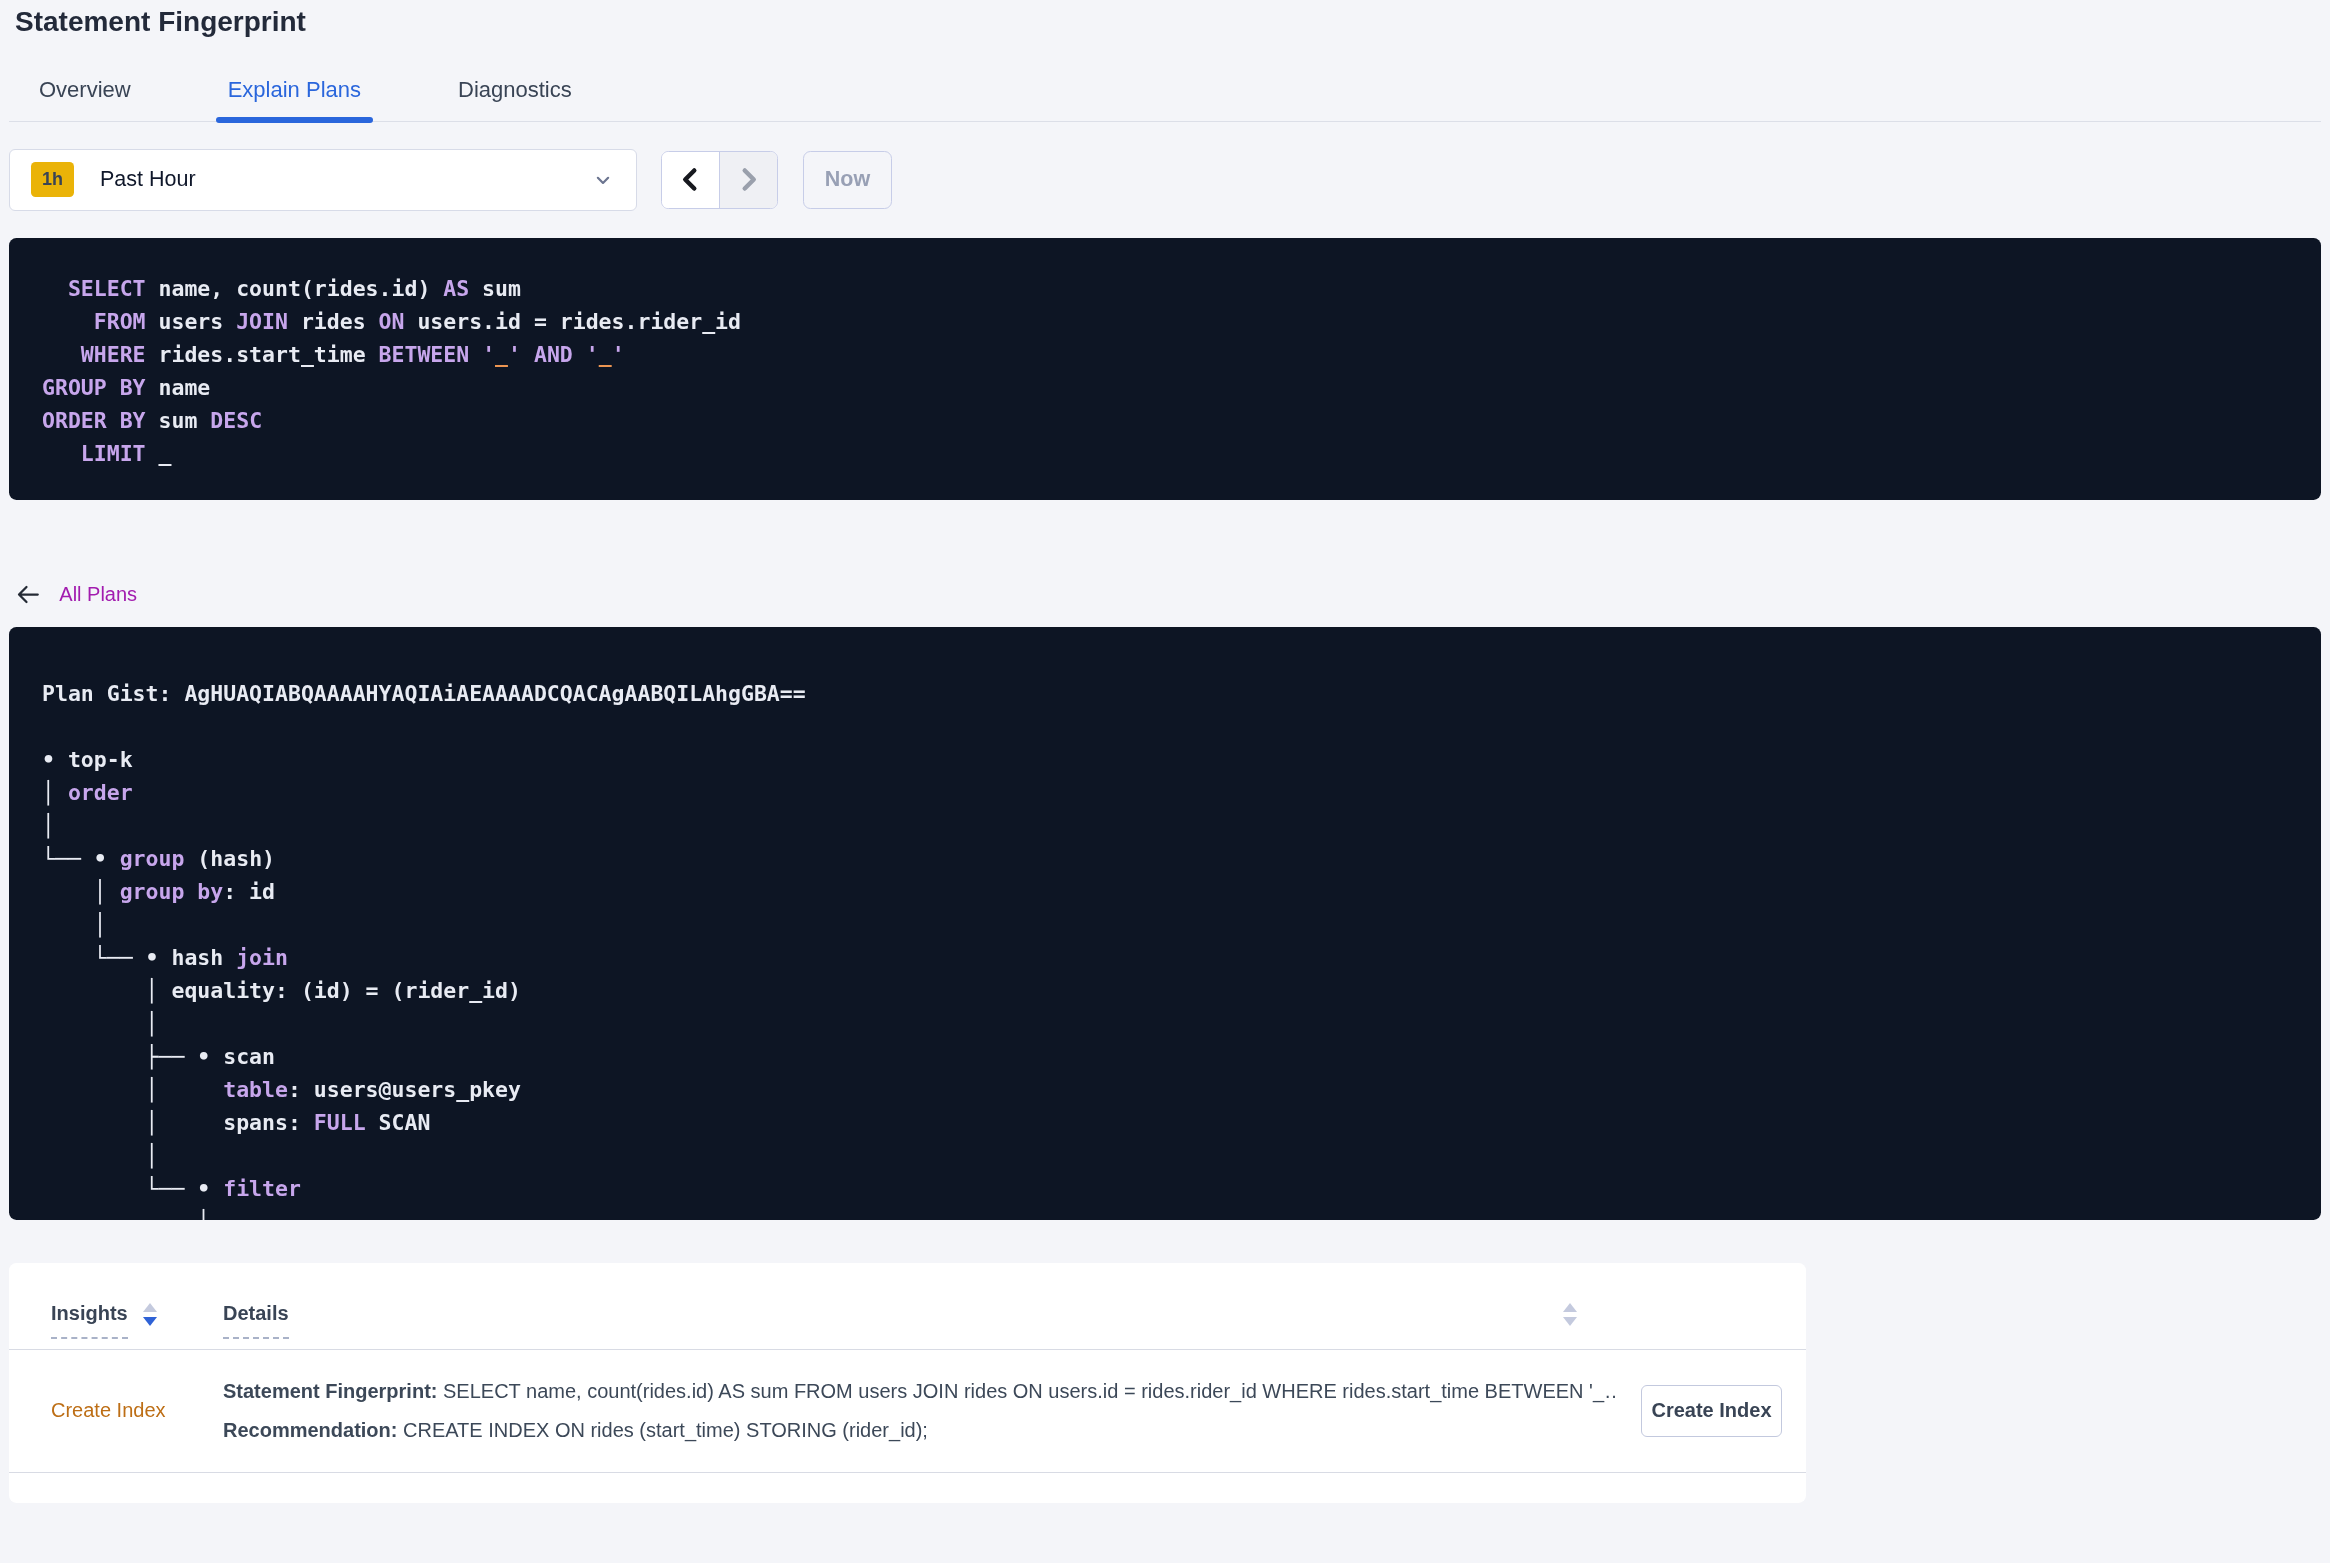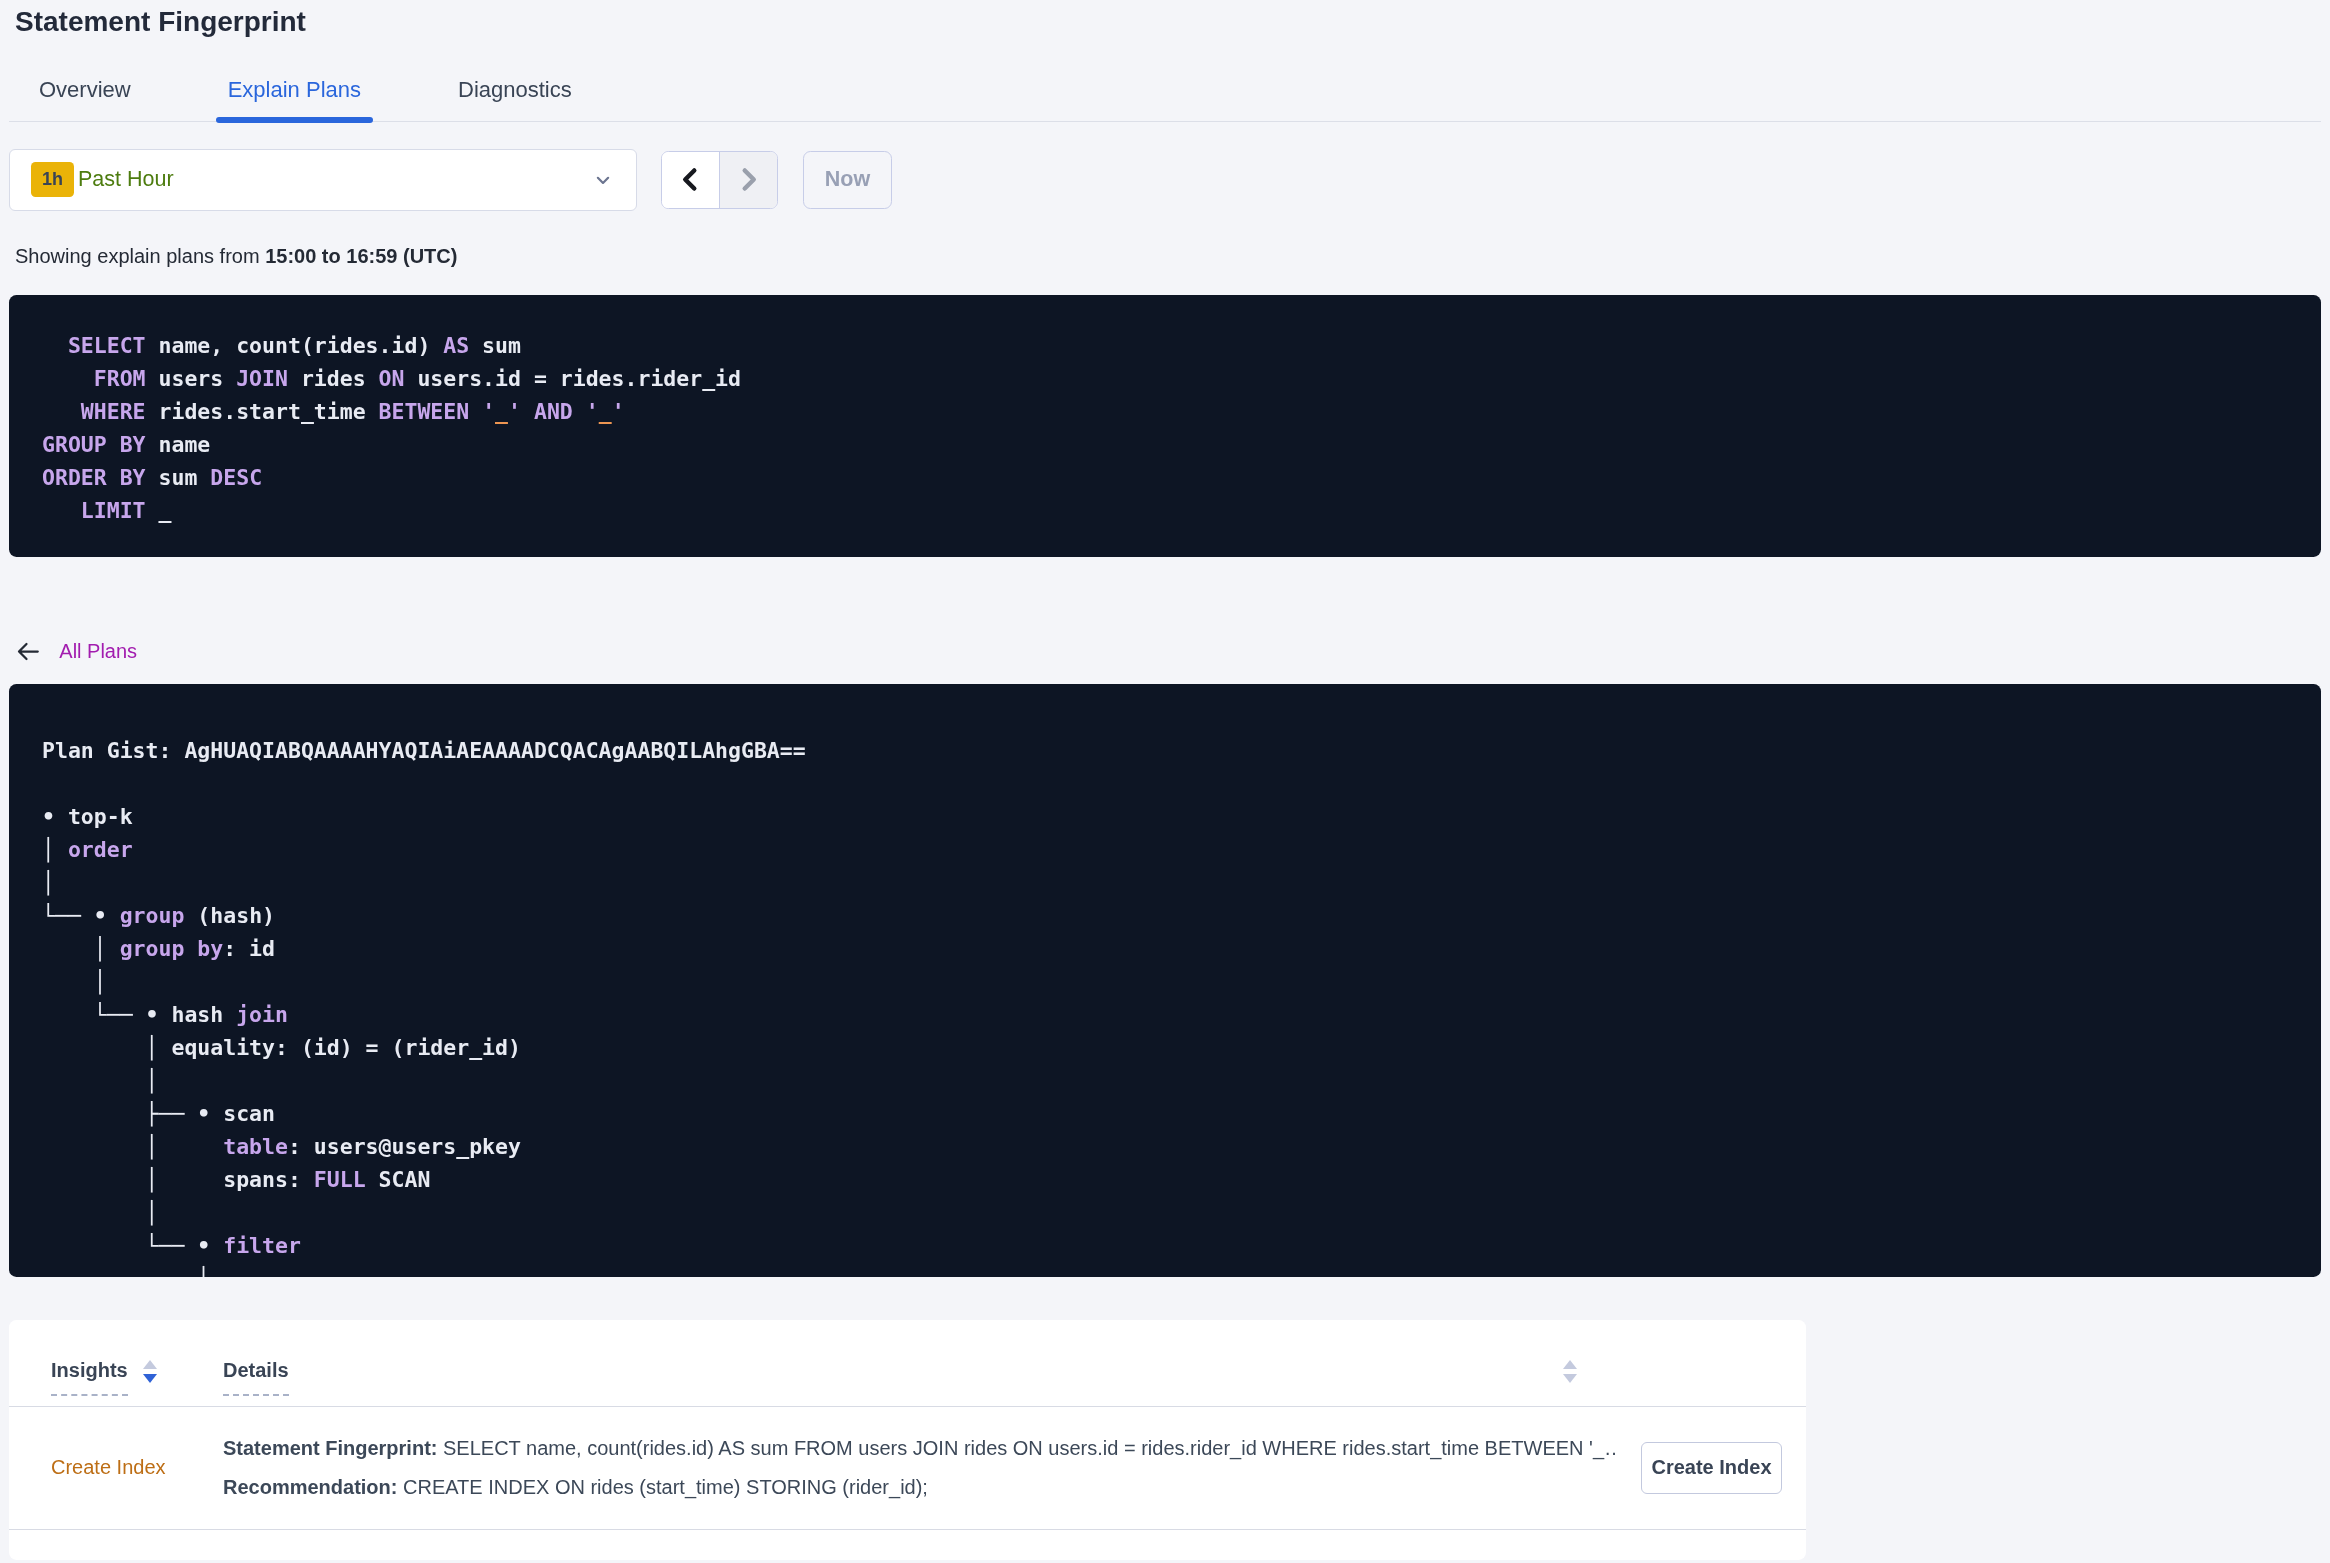--- a/index.html
+++ b/index.html
@@ -45,21 +45,21 @@
     background:#ffffff;
     border:1.5px solid #d7dbe8; border-radius:6px;
     padding:0 22px 0 21px;
     cursor:pointer;
   }
   .badge {
     background:#eab308; color:#394455;
     font-size:18px; font-weight:700;
     padding:7.4px 11px; border-radius:4.5px;
   }
-  .dd-label { margin-left:4px; font-size:21.5px; color:#4d7c0f; }
+  .dd-label { margin-left:26px; font-size:21.5px; color:#0f172a; }
   .dd-chev { margin-left:auto; }
 
   .arrow-group {
     display:flex; margin-left:24px;
     width:117px; height:58px;
     border:1.5px solid #c7cde8; border-radius:7.4px;
     overflow:hidden; background:#ffffff;
   }
   .arrow-btn {
     flex:1; display:flex; align-items:center; justify-content:center;
@@ -198,23 +198,20 @@
       </button>
       <button class="arrow-btn next">
         <svg width="33" height="33" viewBox="0 0 44 44">
           <polyline points="17,10 29,22 17,34" fill="none" stroke="#9aa0ac" stroke-width="6" stroke-linecap="round" stroke-linejoin="round"></polyline>
         </svg>
       </button>
     </div>
     <button class="now-btn">Now</button>
   </div>
 
-  <div class="subtitle">
-    <span>Showing explain plans from </span><b>15:00 to 16:59 (UTC)</b>
-  </div>
 
   <div class="code-block sql-block">
       <div class="code-line"><span class="tok-k">  SELECT</span><span class="tok-w"> name, count(rides.id) </span><span class="tok-k">AS</span><span class="tok-w"> sum</span></div>
       <div class="code-line"><span class="tok-k">    FROM</span><span class="tok-w"> users </span><span class="tok-k">JOIN</span><span class="tok-w"> rides </span><span class="tok-k">ON</span><span class="tok-w"> users.id = rides.rider_id</span></div>
       <div class="code-line"><span class="tok-k">   WHERE</span><span class="tok-w"> rides.start_time </span><span class="tok-k">BETWEEN</span><span class="tok-w"> </span><span class="tok-k">'</span><span class="tok-o">_</span><span class="tok-k">'</span><span class="tok-w"> </span><span class="tok-k">AND</span><span class="tok-w"> </span><span class="tok-k">'</span><span class="tok-o">_</span><span class="tok-k">'</span></div>
       <div class="code-line"><span class="tok-k">GROUP BY</span><span class="tok-w"> name</span></div>
       <div class="code-line"><span class="tok-k">ORDER BY</span><span class="tok-w"> sum </span><span class="tok-k">DESC</span></div>
       <div class="code-line"><span class="tok-k">   LIMIT</span><span class="tok-w"> _</span></div>
     </div>
 

